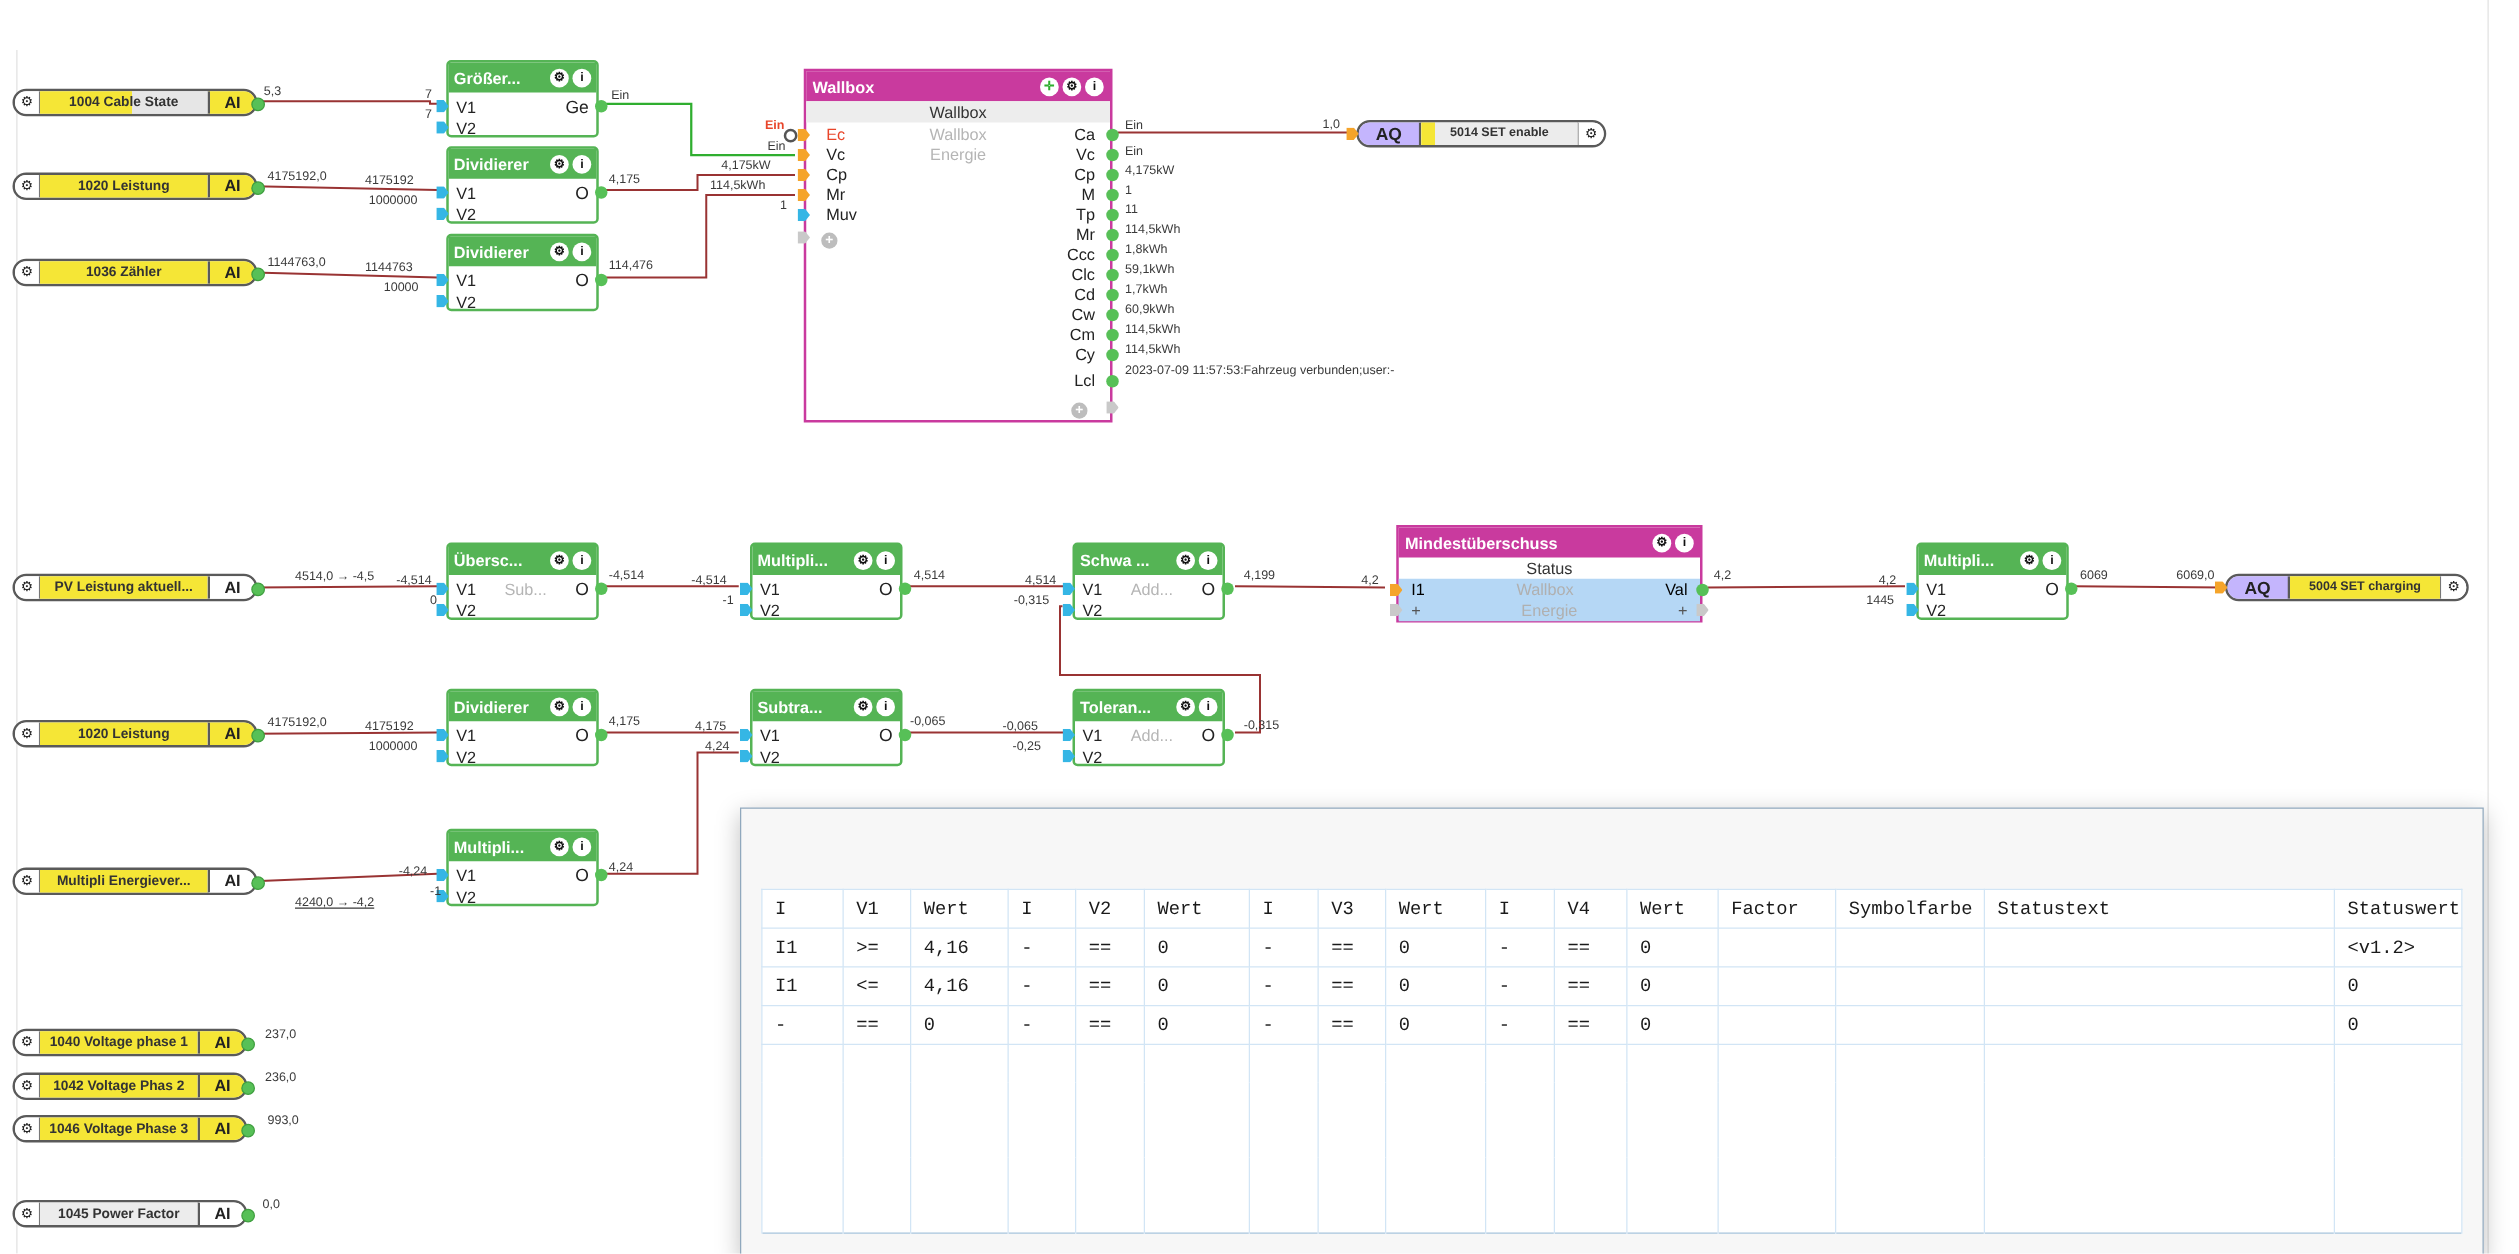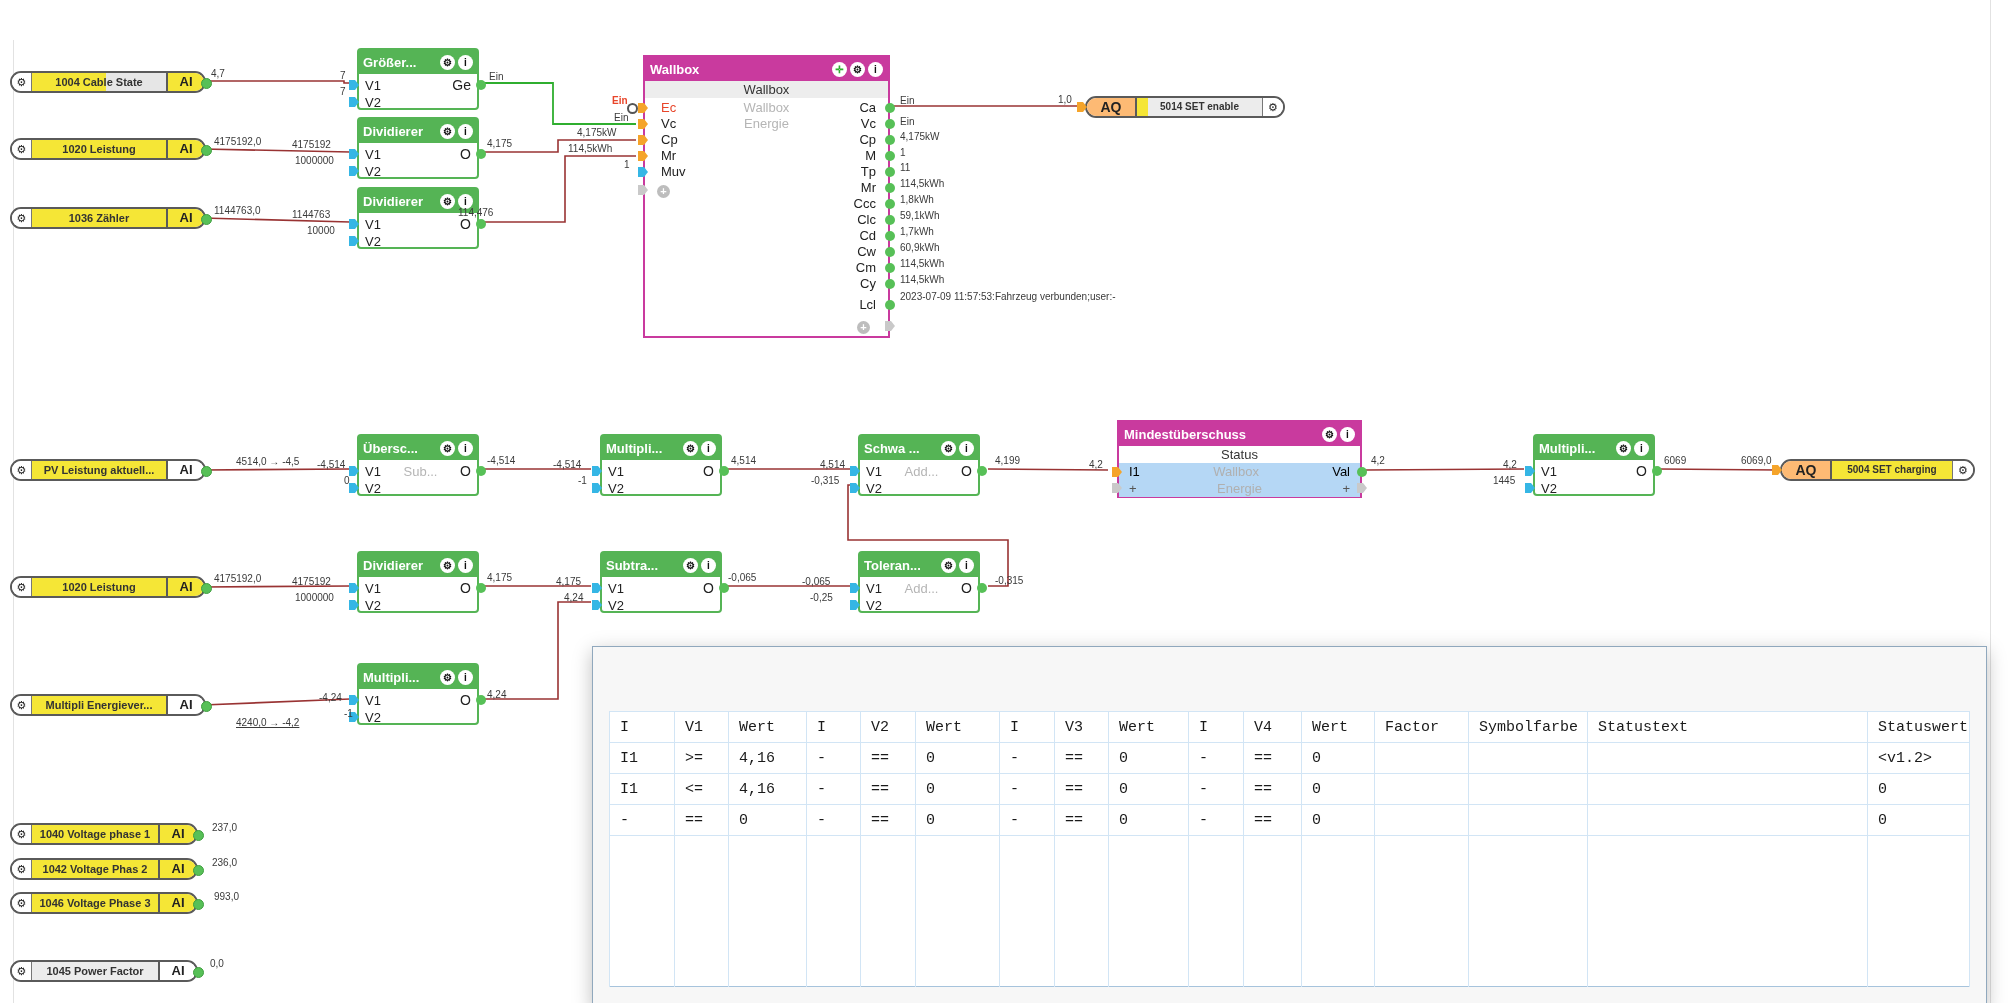--- a/index.html
+++ b/index.html
@@ -13,21 +13,21 @@
   .wl.red{color:#e8452a;font-weight:bold;}
   
   .ai,.aq{position:absolute;height:22px;box-sizing:border-box;border:2px solid #5a5a5a;border-radius:12px;background:#fff;display:flex;align-items:stretch;}
   .aigear{width:19px;background:#fff;border-right:1px solid #777;border-radius:10px 0 0 10px;font-size:11px;line-height:18px;text-align:center;color:#222;}
   .ailbl{flex:1;background:#f5e636;font-size:11px;font-weight:bold;color:#333;line-height:18px;text-align:center;overflow:hidden;white-space:nowrap;}
   .aibadge{width:36px;background:#f5e636;border-left:2px solid #5a5a5a;font-size:13px;font-weight:bold;color:#222;line-height:18px;text-align:center;border-radius:0 10px 10px 0;}
   .ai.split .ailbl{background:linear-gradient(90deg,#f5e636 0 55%,#e6e6e6 55%);}
   .ai.graylbl .ailbl{background:#ececec;}
   .ai.whitebadge .aibadge{background:#fff;}
   .outdot{position:absolute;right:-8px;top:5px;width:9px;height:9px;border-radius:50%;background:#57c057;border:1px solid #3f9f3f;}
-  .aqbadge{width:48px;background:#fdba74;border-right:2px solid #5a5a5a;font-size:14px;font-weight:bold;color:#222;line-height:18px;text-align:center;border-radius:10px 0 0 10px;}
+  .aqbadge{width:48px;background:#c4b5fd;border-right:2px solid #5a5a5a;font-size:14px;font-weight:bold;color:#222;line-height:18px;text-align:center;border-radius:10px 0 0 10px;}
   .aqlbl{flex:1;font-size:10px;font-weight:bold;color:#333;line-height:18px;text-align:center;overflow:hidden;white-space:nowrap;}
   .aq .aigear2{width:20px;background:#fff;border-left:1px solid #777;border-radius:0 10px 10px 0;font-size:11px;line-height:18px;text-align:center;color:#222;}
   .aq1lbl{background:linear-gradient(90deg,#f5e636 0 9%,#ececec 9%);}
   .aq2lbl{background:#f5e636;}
   
   .pin{position:absolute;width:10px;height:10px;background:#35b6e5;}
   .pin.tab{clip-path:polygon(0 0,60% 0,100% 50%,60% 100%,0 100%);}
   .pin.porange{background:#f5a42a;}
   .pin.pgreen{background:#57c057;border-radius:50%;}
   .pin.pgray{background:#c9c9c9;}
@@ -434,32 +434,32 @@
     <span class="aigear2">⚙</span>
   </div>
   <div class="aq" style="left:1780px;top:459px;width:195px">
     <i class="pin tab porange" style="left:-10px;top:4px"></i>
     <span class="aqbadge">AQ</span>
     <span class="aqlbl aq2lbl">5004 SET charging</span>
     <span class="aigear2">⚙</span>
   </div>
 
   <div id="wire-labels">
-      <span class="wl" style="left: 211px; top: 68px;">4,7</span>
+      <span class="wl" style="left: 211px; top: 68px;">5,3</span>
       <span class="wl" style="left: 340px; top: 70px;">7</span>
       <span class="wl" style="left: 340px; top: 86px;">7</span>
       <span class="wl" style="left: 489px; top: 71px;">Ein</span>
       <span class="wl" style="left: 214px; top: 136px;">4175192,0</span>
       <span class="wl" style="left: 292px; top: 139px;">4175192</span>
       <span class="wl" style="left: 295px; top: 155px;">1000000</span>
       <span class="wl" style="left: 487px; top: 138px;">4,175</span>
       <span class="wl" style="left: 214px; top: 205px;">1144763,0</span>
       <span class="wl" style="left: 292px; top: 209px;">1144763</span>
       <span class="wl" style="left: 307px; top: 225px;">10000</span>
-      <span class="wl" style="left: 458px; top: 207px;">114,476</span>
+      <span class="wl" style="left: 487px; top: 207px;">114,476</span>
       <span class="wl red" style="left: 612px; top: 95px;">Ein</span>
       <span class="wl" style="left: 614px; top: 112px;">Ein</span>
       <span class="wl" style="left: 577px; top: 127px;">4,175kW</span>
       <span class="wl" style="left: 568px; top: 143px;">114,5kWh</span>
       <span class="wl" style="left: 624px; top: 159px;">1</span>
       <span class="wl" style="left: 900px; top: 95px;">Ein</span>
       <span class="wl" style="left: 900px; top: 116px;">Ein</span>
       <span class="wl" style="left: 900px; top: 131px;">4,175kW</span>
       <span class="wl" style="left: 900px; top: 147px;">1</span>
       <span class="wl" style="left: 900px; top: 162px;">11</span>

